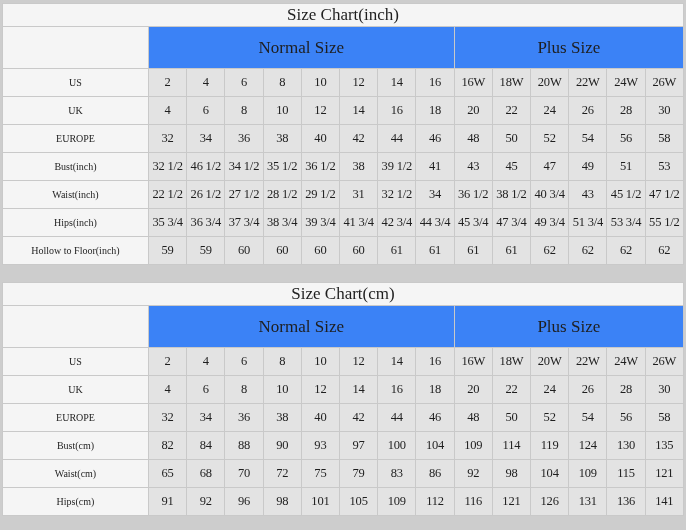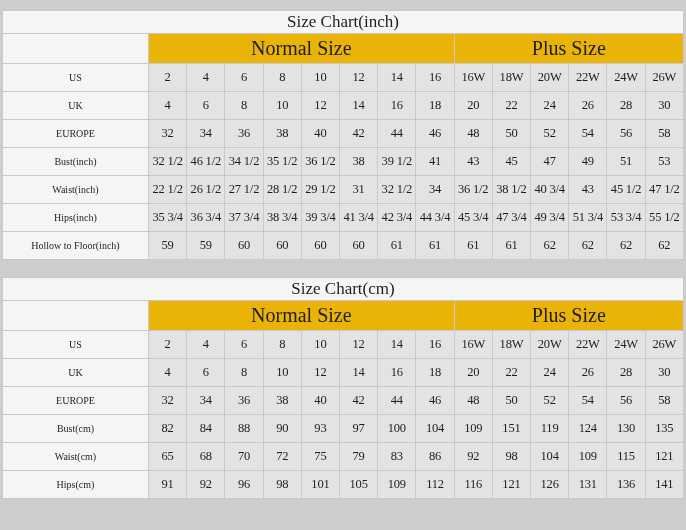--- a/index.html
+++ b/index.html
@@ -3,21 +3,21 @@
 <meta charset="utf-8">
 <style>
   * { box-sizing: border-box; }
   html, body {
     margin: 0; padding: 0;
     width: 686px; height: 530px;
     background: #cdcdcd;
     font-family: "Liberation Serif", "DejaVu Serif", serif;
     overflow: hidden;
   }
-  .panel { margin: 10px 2px 0 2px; }
+  .panel { margin: 3px 2px 0 2px; }
   .panel.second { margin-top: 17px; }
   table.size-chart {
     width: 682px;
     border-collapse: collapse;
     table-layout: fixed;
     background: #f5f5f5;
     border: 1px solid #c6c6c6;
   }
   table.size-chart td {
     border: 1px solid #c9c9c9;
@@ -28,23 +28,23 @@
     overflow: hidden;
     white-space: nowrap;
   }
   col.c-label { width: 146px; }
   td.title-cell {
     height: 23px;
     font-size: 17px;
     background: #f5f5f5;
   }
   td.grp-cell {
-    height: 30px;
-    font-size: 20px;
-    background: #eab308;
+    height: 42px;
+    font-size: 17px;
+    background: #3b82f6;
   }
   td.corner-cell { background: #f5f5f5; }
   tbody td { height: 28px; }
   td.lbl {
     background: #f5f5f5;
     font-size: 10px;
   }
   td.val {
     background: #e3e3e3;
     font-size: 12.5px;
@@ -293,21 +293,21 @@
           <td class="lbl">Bust(cm)</td>
           <td class="val sep">82</td>
           <td class="val">84</td>
           <td class="val">88</td>
           <td class="val">90</td>
           <td class="val">93</td>
           <td class="val">97</td>
           <td class="val">100</td>
           <td class="val">104</td>
           <td class="val sep">109</td>
-          <td class="val">151</td>
+          <td class="val">114</td>
           <td class="val">119</td>
           <td class="val">124</td>
           <td class="val">130</td>
           <td class="val">135</td>
         </tr>
         <tr>
           <td class="lbl">Waist(cm)</td>
           <td class="val sep">65</td>
           <td class="val">68</td>
           <td class="val">70</td>

